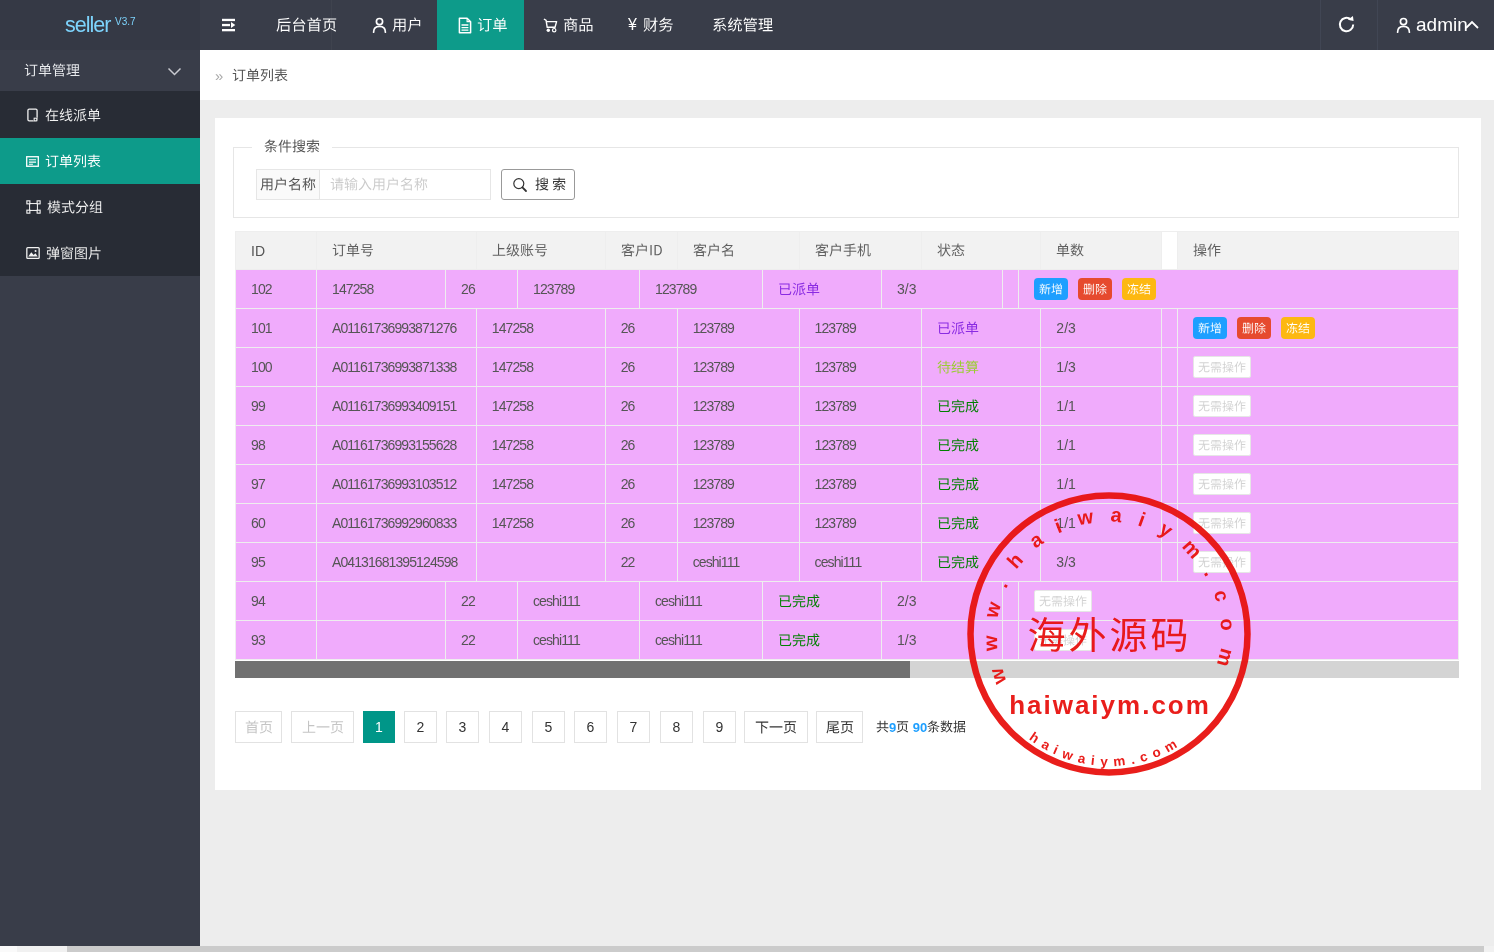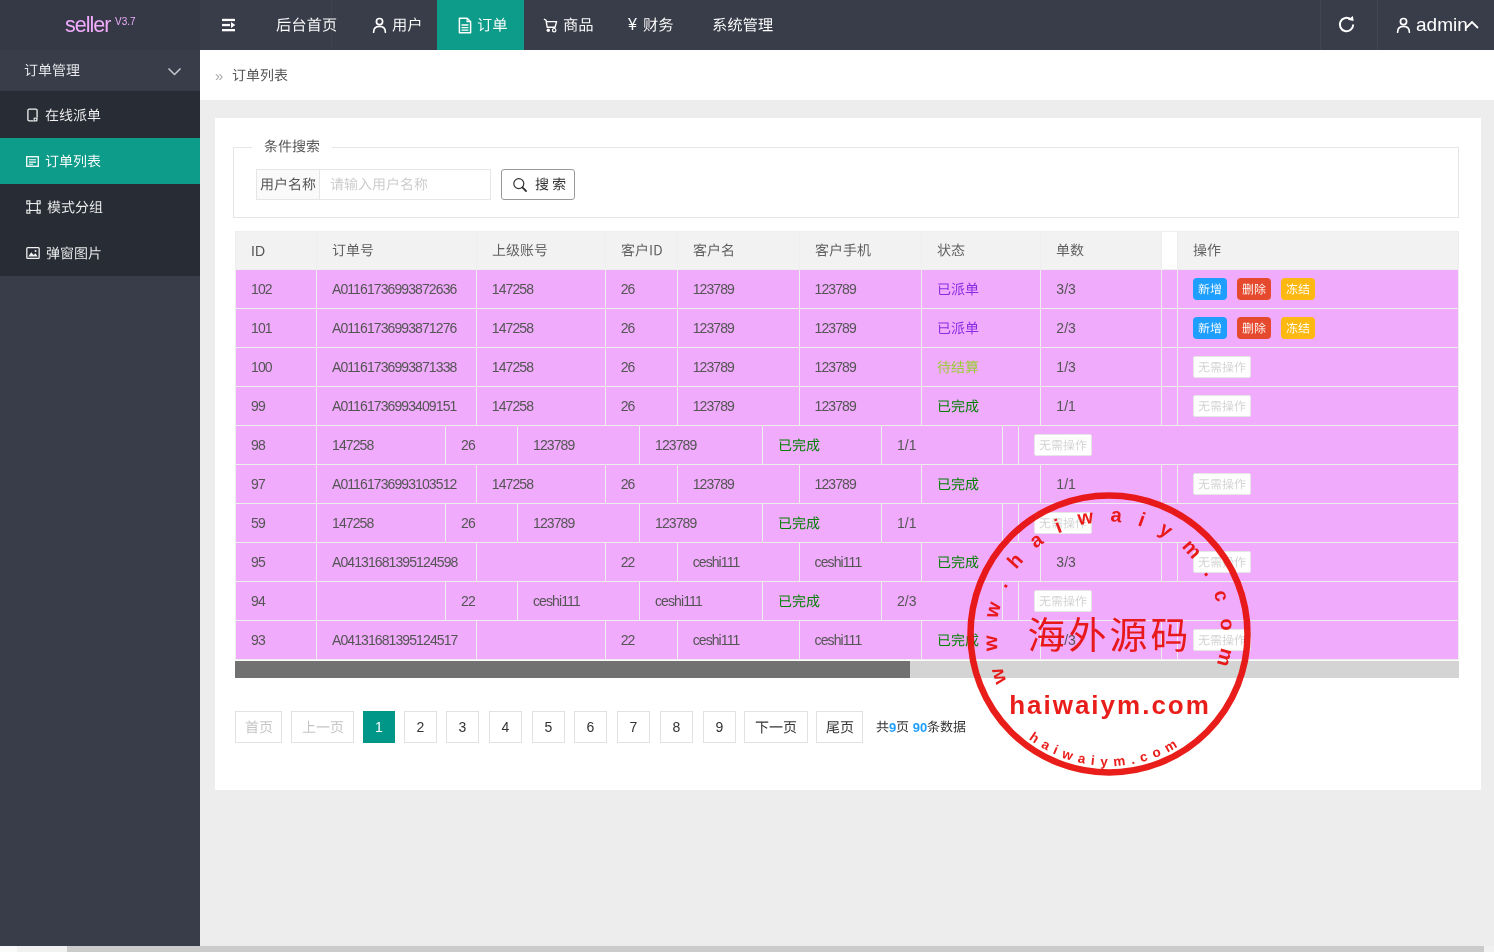--- a/index.html
+++ b/index.html
@@ -1,21 +1,21 @@
 <!DOCTYPE html>
 <html><head>
 <meta charset="utf-8">
 <style>
 *{margin:0;padding:0;box-sizing:border-box}
 html,body{width:1494px;height:952px;overflow:hidden}
 body{font-family:"Liberation Sans",sans-serif;background:#ededed;position:relative}
 .abs{position:absolute}
 svg.cjk{display:inline-block}
 #header{position:absolute;left:0;top:0;width:1494px;height:50px;background:#393d49}
-#logo{position:absolute;left:0;top:0;width:200px;height:50px;background:#353945;color:#f0abfc}
+#logo{position:absolute;left:0;top:0;width:200px;height:50px;background:#353945;color:#7dd3fc}
 #logo .t{position:absolute;left:65px;top:13px;font-size:21.5px;letter-spacing:-1px}
 #logo .v{position:absolute;left:115px;top:16px;font-size:10px}
 .navitem{position:absolute;top:0;height:50px;display:flex;align-items:center;color:#fff}
 .navitem svg{margin-right:4.5px}
 #nav-active{position:absolute;left:437px;top:0;width:87px;height:50px;background:#0d9b8a}
 .navdiv{position:absolute;top:0;width:1px;height:50px;background:#414654}
 #side{position:absolute;left:0;top:50px;width:200px;height:896px;background:#393d49}
 #side .top{position:absolute;left:0;top:0;width:200px;height:41px;display:flex;align-items:center;padding-left:24px}
 #submenu{position:absolute;left:0;top:41px;width:200px;height:185px;background:#282c35}
 .sitem{position:absolute;left:0;width:200px;height:46px;display:flex;align-items:center;padding-left:26px}
@@ -262,21 +262,20 @@
       </div>
       <div class="td gap"></div>
       <div class="td c9">
         <svg class="cjk" width="28.0" height="14.7" viewBox="0 -12.32 28.0 14.7">
           <path d="M7.38 -10.39H10.61V-8.92H7.38ZM6.45 -11.19V-8.12H11.58V-11.19ZM5.88 -6.72H7.73V-5.12H5.88ZM10.22 -6.72H12.12V-5.12H10.22ZM2.23 -11.76V-8.93H0.64V-7.95H2.23V-4.89C1.58 -4.66 0.99 -4.47 0.52 -4.31L0.78 -3.3L2.23 -3.85V-0.11C2.23 0.06 2.18 0.1 2.03 0.1C1.9 0.1 1.48 0.11 1.01 0.1C1.15 0.36 1.27 0.8 1.32 1.04C2.03 1.04 2.49 1.01 2.8 0.85C3.11 0.69 3.22 0.42 3.22 -0.11V-4.23L4.61 -4.76L4.44 -5.7L3.22 -5.25V-7.95H4.52V-8.93H3.22V-11.76ZM8.48 -4.34V-3.28H4.79V-2.39H7.83C6.86 -1.36 5.33 -0.46 3.88 -0.01C4.09 0.18 4.4 0.56 4.54 0.81C5.96 0.29 7.46 -0.67 8.48 -1.82V1.13H9.48V-1.89C10.36 -0.83 11.66 0.17 12.85 0.69C13.02 0.43 13.31 0.07 13.54 -0.13C12.31 -0.56 10.96 -1.44 10.11 -2.39H13.31V-3.28H9.48V-4.34H13.01V-7.49H9.38V-4.34H8.58V-7.49H5.05V-4.34Z M21.36 -11.59C20.66 -9.53 19.53 -7.5 18.27 -6.19C18.51 -6.02 18.91 -5.66 19.08 -5.47C19.8 -6.26 20.48 -7.28 21.08 -8.41H22.05V1.11H23.11V-2.3H27.33V-3.29H23.11V-5.42H27.15V-6.38H23.11V-8.41H27.47V-9.42H21.59C21.88 -10.04 22.15 -10.68 22.37 -11.33ZM17.99 -11.7C17.21 -9.58 15.89 -7.48 14.5 -6.12C14.7 -5.88 15.01 -5.31 15.12 -5.07C15.6 -5.56 16.06 -6.12 16.51 -6.73V1.09H17.56V-8.39C18.1 -9.34 18.61 -10.37 19 -11.4Z" fill="#606060"></path>
         </svg>
       </div>
     </div>
 <div class="trow">
       <div class="td c0 lat">102</div>
-      <div class="td c1 lat">A01161736993872636</div>
       <div class="td c2 lat">147258</div>
       <div class="td c3 lat">26</div>
       <div class="td c4 lat">123789</div>
       <div class="td c5 lat">123789</div>
       <div class="td c6">
         <svg class="cjk" width="42.0" height="14.7" viewBox="0 -12.32 42.0 14.7">
           <path d="M1.3 -10.89V-9.84H10.46V-6.16H3.11V-8.47H2.04V-1.43C2.04 0.31 2.76 0.73 5.03 0.73C5.56 0.73 9.73 0.73 10.29 0.73C12.6 0.73 13.06 -0.04 13.33 -2.62C13.02 -2.67 12.54 -2.86 12.26 -3.05C12.07 -0.8 11.83 -0.31 10.3 -0.31C9.35 -0.31 5.71 -0.31 4.97 -0.31C3.43 -0.31 3.11 -0.52 3.11 -1.41V-5.12H10.46V-4.42H11.55V-10.89Z M15.25 -10.81C16.07 -10.37 17.14 -9.7 17.67 -9.23L18.24 -10.08C17.7 -10.54 16.62 -11.17 15.79 -11.58ZM14.53 -7C15.34 -6.62 16.39 -6.01 16.91 -5.56L17.46 -6.43C16.93 -6.86 15.86 -7.45 15.06 -7.78ZM14.87 0.14 15.68 0.85C16.39 -0.43 17.22 -2.16 17.85 -3.63L17.14 -4.33C16.45 -2.74 15.51 -0.92 14.87 0.14ZM21.38 0.98C21.62 0.76 22.01 0.56 24.71 -0.62C24.64 -0.81 24.54 -1.2 24.51 -1.47L22.4 -0.62V-7.29L23.41 -7.48C23.9 -3.79 24.82 -0.66 26.82 0.91C26.99 0.63 27.33 0.22 27.58 0.01C26.49 -0.74 25.72 -2.06 25.16 -3.67C25.86 -4.16 26.68 -4.83 27.41 -5.45L26.67 -6.19C26.22 -5.68 25.52 -5.04 24.91 -4.52C24.63 -5.5 24.43 -6.55 24.28 -7.66C25.07 -7.84 25.83 -8.05 26.45 -8.3L25.61 -9.11C24.65 -8.68 22.93 -8.29 21.46 -8.04V-0.8C21.46 -0.25 21.17 -0.03 20.96 0.08C21.11 0.31 21.31 0.74 21.38 0.98ZM19.14 -10.32V-6.8C19.14 -4.61 19 -1.53 17.5 0.67C17.74 0.77 18.17 1.02 18.34 1.19C19.88 -1.09 20.1 -4.48 20.1 -6.8V-9.53C22.4 -9.83 24.95 -10.29 26.7 -10.88L25.84 -11.73C24.29 -11.16 21.5 -10.64 19.14 -10.32Z M31.09 -6.12H34.43V-4.61H31.09ZM35.5 -6.12H38.99V-4.61H35.5ZM31.09 -8.44H34.43V-6.96H31.09ZM35.5 -8.44H38.99V-6.96H35.5ZM37.93 -11.7C37.6 -10.99 37.03 -10.01 36.53 -9.34H33.12L33.7 -9.62C33.42 -10.21 32.76 -11.07 32.19 -11.7L31.3 -11.28C31.81 -10.7 32.35 -9.9 32.66 -9.34H30.07V-3.71H34.43V-2.38H28.76V-1.4H34.43V1.11H35.5V-1.4H41.29V-2.38H35.5V-3.71H40.05V-9.34H37.7C38.15 -9.93 38.64 -10.65 39.06 -11.33Z" fill="#8a2be2"></path>
         </svg>
       </div>
       <div class="td c7">3/3</div>
@@ -370,20 +369,21 @@
       <div class="td c9">
         <span class="b-dis">
           <svg class="cjk" width="48.0" height="12.6" viewBox="0 -10.56 48.0 12.6">
             <path d="M1.37 -9.28V-8.39H5.35C5.32 -7.54 5.28 -6.62 5.14 -5.72H0.62V-4.85H4.97C4.48 -2.78 3.31 -0.85 0.47 0.23C0.7 0.41 0.96 0.73 1.08 0.96C4.18 -0.28 5.38 -2.5 5.88 -4.85H6.13V-0.72C6.13 0.37 6.47 0.68 7.72 0.68C7.97 0.68 9.68 0.68 9.96 0.68C11.11 0.68 11.4 0.18 11.52 -1.74C11.26 -1.8 10.86 -1.96 10.64 -2.12C10.58 -0.48 10.49 -0.2 9.9 -0.2C9.53 -0.2 8.09 -0.2 7.8 -0.2C7.19 -0.2 7.07 -0.29 7.07 -0.72V-4.85H11.41V-5.72H6.04C6.17 -6.62 6.23 -7.52 6.25 -8.39H10.73V-9.28Z M14.33 -6.85V-6.25H16.91V-6.85ZM14.06 -5.59V-4.99H16.92V-5.59ZM19.02 -5.59V-4.98H21.96V-5.59ZM19.02 -6.85V-6.25H21.67V-6.85ZM12.91 -8.17V-5.88H13.73V-7.51H17.53V-4.67H18.4V-7.51H22.26V-5.88H23.1V-8.17H18.4V-8.88H22.38V-9.6H13.61V-8.88H17.53V-8.17ZM13.72 -2.69V0.94H14.57V-1.94H16.34V0.86H17.17V-1.94H19.01V0.86H19.84V-1.94H21.71V0.05C21.71 0.17 21.68 0.2 21.54 0.2C21.42 0.22 21.01 0.22 20.52 0.2C20.63 0.42 20.76 0.73 20.81 0.96C21.46 0.96 21.91 0.96 22.21 0.82C22.51 0.7 22.58 0.48 22.58 0.06V-2.69H18.05L18.37 -3.54H23.26V-4.27H12.78V-3.54H17.44C17.36 -3.26 17.28 -2.96 17.18 -2.69Z M30.32 -8.9H33.1V-7.64H30.32ZM29.53 -9.59V-6.96H33.92V-9.59ZM29.04 -5.76H30.62V-4.39H29.04ZM32.76 -5.76H34.39V-4.39H32.76ZM25.91 -10.08V-7.66H24.55V-6.82H25.91V-4.19C25.36 -4 24.85 -3.83 24.44 -3.7L24.67 -2.83L25.91 -3.3V-0.1C25.91 0.05 25.87 0.08 25.74 0.08C25.63 0.08 25.27 0.1 24.86 0.08C24.98 0.31 25.09 0.68 25.13 0.89C25.74 0.89 26.14 0.86 26.4 0.73C26.66 0.59 26.76 0.36 26.76 -0.1V-3.62L27.95 -4.08L27.8 -4.88L26.76 -4.5V-6.82H27.88V-7.66H26.76V-10.08ZM31.27 -3.72V-2.81H28.1V-2.05H30.71C29.88 -1.16 28.57 -0.4 27.32 -0.01C27.5 0.16 27.77 0.48 27.89 0.7C29.11 0.25 30.4 -0.58 31.27 -1.56V0.97H32.12V-1.62C32.88 -0.71 34 0.14 35.02 0.59C35.16 0.37 35.41 0.06 35.6 -0.11C34.55 -0.48 33.4 -1.24 32.66 -2.05H35.41V-2.81H32.12V-3.72H35.15V-6.42H32.04V-3.72H31.36V-6.42H28.33V-3.72Z M42.31 -9.94C41.71 -8.17 40.74 -6.43 39.66 -5.3C39.86 -5.16 40.21 -4.85 40.36 -4.69C40.97 -5.36 41.56 -6.24 42.07 -7.21H42.9V0.95H43.81V-1.97H47.42V-2.82H43.81V-4.64H47.27V-5.47H43.81V-7.21H47.54V-8.08H42.5C42.76 -8.6 42.98 -9.16 43.18 -9.71ZM39.42 -10.03C38.75 -8.21 37.62 -6.41 36.43 -5.24C36.6 -5.04 36.86 -4.55 36.96 -4.34C37.37 -4.76 37.76 -5.24 38.15 -5.77V0.94H39.05V-7.19C39.52 -8 39.95 -8.89 40.28 -9.77Z" fill="#d2d2d2"></path>
           </svg>
         </span>
       </div>
     </div>
 <div class="trow">
       <div class="td c0 lat">98</div>
+      <div class="td c1 lat">A01161736993155628</div>
       <div class="td c2 lat">147258</div>
       <div class="td c3 lat">26</div>
       <div class="td c4 lat">123789</div>
       <div class="td c5 lat">123789</div>
       <div class="td c6">
         <svg class="cjk" width="42.0" height="14.7" viewBox="0 -12.32 42.0 14.7">
           <path d="M1.3 -10.89V-9.84H10.46V-6.16H3.11V-8.47H2.04V-1.43C2.04 0.31 2.76 0.73 5.03 0.73C5.56 0.73 9.73 0.73 10.29 0.73C12.6 0.73 13.06 -0.04 13.33 -2.62C13.02 -2.67 12.54 -2.86 12.26 -3.05C12.07 -0.8 11.83 -0.31 10.3 -0.31C9.35 -0.31 5.71 -0.31 4.97 -0.31C3.43 -0.31 3.11 -0.52 3.11 -1.41V-5.12H10.46V-4.42H11.55V-10.89Z M17.18 -7.64V-6.68H24.79V-7.64ZM14.78 -5.04V-4.06H18.55C18.38 -1.57 17.81 -0.35 14.62 0.27C14.81 0.48 15.09 0.87 15.18 1.13C18.68 0.39 19.42 -1.13 19.63 -4.06H22.09V-0.55C22.09 0.57 22.41 0.9 23.72 0.9C23.98 0.9 25.58 0.9 25.86 0.9C26.98 0.9 27.27 0.41 27.4 -1.51C27.12 -1.6 26.67 -1.76 26.43 -1.93C26.39 -0.32 26.31 -0.07 25.77 -0.07C25.41 -0.07 24.09 -0.07 23.81 -0.07C23.24 -0.07 23.14 -0.14 23.14 -0.55V-4.06H27.2V-5.04ZM19.89 -11.58C20.15 -11.14 20.41 -10.61 20.59 -10.15H15.15V-7.04H16.2V-9.14H25.73V-7.04H26.82V-10.15H21.84C21.64 -10.67 21.28 -11.37 20.94 -11.89Z M35.62 -11.75C35.62 -10.95 35.64 -10.15 35.69 -9.38H29.79V-5.45C29.79 -3.63 29.67 -1.2 28.5 0.52C28.76 0.64 29.2 1.01 29.39 1.22C30.67 -0.63 30.88 -3.46 30.88 -5.43V-5.53H33.45C33.39 -3.12 33.32 -2.23 33.14 -2.02C33.03 -1.89 32.9 -1.86 32.69 -1.86C32.45 -1.86 31.85 -1.86 31.21 -1.93C31.37 -1.67 31.49 -1.25 31.5 -0.95C32.19 -0.91 32.83 -0.91 33.19 -0.94C33.57 -0.98 33.81 -1.08 34.03 -1.34C34.33 -1.72 34.4 -2.91 34.47 -6.06C34.47 -6.2 34.48 -6.51 34.48 -6.51H30.88V-8.36H35.76C35.92 -6.09 36.26 -4.02 36.79 -2.41C35.87 -1.34 34.79 -0.48 33.54 0.18C33.77 0.39 34.15 0.83 34.31 1.05C35.39 0.41 36.36 -0.36 37.21 -1.29C37.86 0.15 38.7 1.02 39.77 1.02C40.85 1.02 41.24 0.32 41.43 -2.07C41.15 -2.17 40.75 -2.41 40.52 -2.65C40.43 -0.78 40.26 -0.06 39.86 -0.06C39.14 -0.06 38.51 -0.85 38 -2.23C39.03 -3.57 39.86 -5.17 40.46 -7L39.41 -7.27C38.96 -5.85 38.36 -4.58 37.6 -3.46C37.24 -4.82 36.97 -6.48 36.82 -8.36H41.31V-9.38H36.76C36.72 -10.15 36.71 -10.93 36.71 -11.75ZM37.39 -11.06C38.29 -10.6 39.37 -9.88 39.9 -9.38L40.56 -10.11C40.01 -10.58 38.91 -11.27 38.02 -11.7Z" fill="#008000"></path>
         </svg>
       </div>
       <div class="td c7">1/1</div>
@@ -412,21 +412,22 @@
       <div class="td gap"></div>
       <div class="td c9">
         <span class="b-dis">
           <svg class="cjk" width="48.0" height="12.6" viewBox="0 -10.56 48.0 12.6">
             <path d="M1.37 -9.28V-8.39H5.35C5.32 -7.54 5.28 -6.62 5.14 -5.72H0.62V-4.85H4.97C4.48 -2.78 3.31 -0.85 0.47 0.23C0.7 0.41 0.96 0.73 1.08 0.96C4.18 -0.28 5.38 -2.5 5.88 -4.85H6.13V-0.72C6.13 0.37 6.47 0.68 7.72 0.68C7.97 0.68 9.68 0.68 9.96 0.68C11.11 0.68 11.4 0.18 11.52 -1.74C11.26 -1.8 10.86 -1.96 10.64 -2.12C10.58 -0.48 10.49 -0.2 9.9 -0.2C9.53 -0.2 8.09 -0.2 7.8 -0.2C7.19 -0.2 7.07 -0.29 7.07 -0.72V-4.85H11.41V-5.72H6.04C6.17 -6.62 6.23 -7.52 6.25 -8.39H10.73V-9.28Z M14.33 -6.85V-6.25H16.91V-6.85ZM14.06 -5.59V-4.99H16.92V-5.59ZM19.02 -5.59V-4.98H21.96V-5.59ZM19.02 -6.85V-6.25H21.67V-6.85ZM12.91 -8.17V-5.88H13.73V-7.51H17.53V-4.67H18.4V-7.51H22.26V-5.88H23.1V-8.17H18.4V-8.88H22.38V-9.6H13.61V-8.88H17.53V-8.17ZM13.72 -2.69V0.94H14.57V-1.94H16.34V0.86H17.17V-1.94H19.01V0.86H19.84V-1.94H21.71V0.05C21.71 0.17 21.68 0.2 21.54 0.2C21.42 0.22 21.01 0.22 20.52 0.2C20.63 0.42 20.76 0.73 20.81 0.96C21.46 0.96 21.91 0.96 22.21 0.82C22.51 0.7 22.58 0.48 22.58 0.06V-2.69H18.05L18.37 -3.54H23.26V-4.27H12.78V-3.54H17.44C17.36 -3.26 17.28 -2.96 17.18 -2.69Z M30.32 -8.9H33.1V-7.64H30.32ZM29.53 -9.59V-6.96H33.92V-9.59ZM29.04 -5.76H30.62V-4.39H29.04ZM32.76 -5.76H34.39V-4.39H32.76ZM25.91 -10.08V-7.66H24.55V-6.82H25.91V-4.19C25.36 -4 24.85 -3.83 24.44 -3.7L24.67 -2.83L25.91 -3.3V-0.1C25.91 0.05 25.87 0.08 25.74 0.08C25.63 0.08 25.27 0.1 24.86 0.08C24.98 0.31 25.09 0.68 25.13 0.89C25.74 0.89 26.14 0.86 26.4 0.73C26.66 0.59 26.76 0.36 26.76 -0.1V-3.62L27.95 -4.08L27.8 -4.88L26.76 -4.5V-6.82H27.88V-7.66H26.76V-10.08ZM31.27 -3.72V-2.81H28.1V-2.05H30.71C29.88 -1.16 28.57 -0.4 27.32 -0.01C27.5 0.16 27.77 0.48 27.89 0.7C29.11 0.25 30.4 -0.58 31.27 -1.56V0.97H32.12V-1.62C32.88 -0.71 34 0.14 35.02 0.59C35.16 0.37 35.41 0.06 35.6 -0.11C34.55 -0.48 33.4 -1.24 32.66 -2.05H35.41V-2.81H32.12V-3.72H35.15V-6.42H32.04V-3.72H31.36V-6.42H28.33V-3.72Z M42.31 -9.94C41.71 -8.17 40.74 -6.43 39.66 -5.3C39.86 -5.16 40.21 -4.85 40.36 -4.69C40.97 -5.36 41.56 -6.24 42.07 -7.21H42.9V0.95H43.81V-1.97H47.42V-2.82H43.81V-4.64H47.27V-5.47H43.81V-7.21H47.54V-8.08H42.5C42.76 -8.6 42.98 -9.16 43.18 -9.71ZM39.42 -10.03C38.75 -8.21 37.62 -6.41 36.43 -5.24C36.6 -5.04 36.86 -4.55 36.96 -4.34C37.37 -4.76 37.76 -5.24 38.15 -5.77V0.94H39.05V-7.19C39.52 -8 39.95 -8.89 40.28 -9.77Z" fill="#d2d2d2"></path>
           </svg>
         </span>
       </div>
     </div>
 <div class="trow">
-      <div class="td c0 lat">59</div>
+      <div class="td c0 lat">60</div>
+      <div class="td c1 lat">A01161736992960833</div>
       <div class="td c2 lat">147258</div>
       <div class="td c3 lat">26</div>
       <div class="td c4 lat">123789</div>
       <div class="td c5 lat">123789</div>
       <div class="td c6">
         <svg class="cjk" width="42.0" height="14.7" viewBox="0 -12.32 42.0 14.7">
           <path d="M1.3 -10.89V-9.84H10.46V-6.16H3.11V-8.47H2.04V-1.43C2.04 0.31 2.76 0.73 5.03 0.73C5.56 0.73 9.73 0.73 10.29 0.73C12.6 0.73 13.06 -0.04 13.33 -2.62C13.02 -2.67 12.54 -2.86 12.26 -3.05C12.07 -0.8 11.83 -0.31 10.3 -0.31C9.35 -0.31 5.71 -0.31 4.97 -0.31C3.43 -0.31 3.11 -0.52 3.11 -1.41V-5.12H10.46V-4.42H11.55V-10.89Z M17.18 -7.64V-6.68H24.79V-7.64ZM14.78 -5.04V-4.06H18.55C18.38 -1.57 17.81 -0.35 14.62 0.27C14.81 0.48 15.09 0.87 15.18 1.13C18.68 0.39 19.42 -1.13 19.63 -4.06H22.09V-0.55C22.09 0.57 22.41 0.9 23.72 0.9C23.98 0.9 25.58 0.9 25.86 0.9C26.98 0.9 27.27 0.41 27.4 -1.51C27.12 -1.6 26.67 -1.76 26.43 -1.93C26.39 -0.32 26.31 -0.07 25.77 -0.07C25.41 -0.07 24.09 -0.07 23.81 -0.07C23.24 -0.07 23.14 -0.14 23.14 -0.55V-4.06H27.2V-5.04ZM19.89 -11.58C20.15 -11.14 20.41 -10.61 20.59 -10.15H15.15V-7.04H16.2V-9.14H25.73V-7.04H26.82V-10.15H21.84C21.64 -10.67 21.28 -11.37 20.94 -11.89Z M35.62 -11.75C35.62 -10.95 35.64 -10.15 35.69 -9.38H29.79V-5.45C29.79 -3.63 29.67 -1.2 28.5 0.52C28.76 0.64 29.2 1.01 29.39 1.22C30.67 -0.63 30.88 -3.46 30.88 -5.43V-5.53H33.45C33.39 -3.12 33.32 -2.23 33.14 -2.02C33.03 -1.89 32.9 -1.86 32.69 -1.86C32.45 -1.86 31.85 -1.86 31.21 -1.93C31.37 -1.67 31.49 -1.25 31.5 -0.95C32.19 -0.91 32.83 -0.91 33.19 -0.94C33.57 -0.98 33.81 -1.08 34.03 -1.34C34.33 -1.72 34.4 -2.91 34.47 -6.06C34.47 -6.2 34.48 -6.51 34.48 -6.51H30.88V-8.36H35.76C35.92 -6.09 36.26 -4.02 36.79 -2.41C35.87 -1.34 34.79 -0.48 33.54 0.18C33.77 0.39 34.15 0.83 34.31 1.05C35.39 0.41 36.36 -0.36 37.21 -1.29C37.86 0.15 38.7 1.02 39.77 1.02C40.85 1.02 41.24 0.32 41.43 -2.07C41.15 -2.17 40.75 -2.41 40.52 -2.65C40.43 -0.78 40.26 -0.06 39.86 -0.06C39.14 -0.06 38.51 -0.85 38 -2.23C39.03 -3.57 39.86 -5.17 40.46 -7L39.41 -7.27C38.96 -5.85 38.36 -4.58 37.6 -3.46C37.24 -4.82 36.97 -6.48 36.82 -8.36H41.31V-9.38H36.76C36.72 -10.15 36.71 -10.93 36.71 -11.75ZM37.39 -11.06C38.29 -10.6 39.37 -9.88 39.9 -9.38L40.56 -10.11C40.01 -10.58 38.91 -11.27 38.02 -11.7Z" fill="#008000"></path>
         </svg>
       </div>
       <div class="td c7">1/1</div>
@@ -477,21 +478,20 @@
       <div class="td c9">
         <span class="b-dis">
           <svg class="cjk" width="48.0" height="12.6" viewBox="0 -10.56 48.0 12.6">
             <path d="M1.37 -9.28V-8.39H5.35C5.32 -7.54 5.28 -6.62 5.14 -5.72H0.62V-4.85H4.97C4.48 -2.78 3.31 -0.85 0.47 0.23C0.7 0.41 0.96 0.73 1.08 0.96C4.18 -0.28 5.38 -2.5 5.88 -4.85H6.13V-0.72C6.13 0.37 6.47 0.68 7.72 0.68C7.97 0.68 9.68 0.68 9.96 0.68C11.11 0.68 11.4 0.18 11.52 -1.74C11.26 -1.8 10.86 -1.96 10.64 -2.12C10.58 -0.48 10.49 -0.2 9.9 -0.2C9.53 -0.2 8.09 -0.2 7.8 -0.2C7.19 -0.2 7.07 -0.29 7.07 -0.72V-4.85H11.41V-5.72H6.04C6.17 -6.62 6.23 -7.52 6.25 -8.39H10.73V-9.28Z M14.33 -6.85V-6.25H16.91V-6.85ZM14.06 -5.59V-4.99H16.92V-5.59ZM19.02 -5.59V-4.98H21.96V-5.59ZM19.02 -6.85V-6.25H21.67V-6.85ZM12.91 -8.17V-5.88H13.73V-7.51H17.53V-4.67H18.4V-7.51H22.26V-5.88H23.1V-8.17H18.4V-8.88H22.38V-9.6H13.61V-8.88H17.53V-8.17ZM13.72 -2.69V0.94H14.57V-1.94H16.34V0.86H17.17V-1.94H19.01V0.86H19.84V-1.94H21.71V0.05C21.71 0.17 21.68 0.2 21.54 0.2C21.42 0.22 21.01 0.22 20.52 0.2C20.63 0.42 20.76 0.73 20.81 0.96C21.46 0.96 21.91 0.96 22.21 0.82C22.51 0.7 22.58 0.48 22.58 0.06V-2.69H18.05L18.37 -3.54H23.26V-4.27H12.78V-3.54H17.44C17.36 -3.26 17.28 -2.96 17.18 -2.69Z M30.32 -8.9H33.1V-7.64H30.32ZM29.53 -9.59V-6.96H33.92V-9.59ZM29.04 -5.76H30.62V-4.39H29.04ZM32.76 -5.76H34.39V-4.39H32.76ZM25.91 -10.08V-7.66H24.55V-6.82H25.91V-4.19C25.36 -4 24.85 -3.83 24.44 -3.7L24.67 -2.83L25.91 -3.3V-0.1C25.91 0.05 25.87 0.08 25.74 0.08C25.63 0.08 25.27 0.1 24.86 0.08C24.98 0.31 25.09 0.68 25.13 0.89C25.74 0.89 26.14 0.86 26.4 0.73C26.66 0.59 26.76 0.36 26.76 -0.1V-3.62L27.95 -4.08L27.8 -4.88L26.76 -4.5V-6.82H27.88V-7.66H26.76V-10.08ZM31.27 -3.72V-2.81H28.1V-2.05H30.71C29.88 -1.16 28.57 -0.4 27.32 -0.01C27.5 0.16 27.77 0.48 27.89 0.7C29.11 0.25 30.4 -0.58 31.27 -1.56V0.97H32.12V-1.62C32.88 -0.71 34 0.14 35.02 0.59C35.16 0.37 35.41 0.06 35.6 -0.11C34.55 -0.48 33.4 -1.24 32.66 -2.05H35.41V-2.81H32.12V-3.72H35.15V-6.42H32.04V-3.72H31.36V-6.42H28.33V-3.72Z M42.31 -9.94C41.71 -8.17 40.74 -6.43 39.66 -5.3C39.86 -5.16 40.21 -4.85 40.36 -4.69C40.97 -5.36 41.56 -6.24 42.07 -7.21H42.9V0.95H43.81V-1.97H47.42V-2.82H43.81V-4.64H47.27V-5.47H43.81V-7.21H47.54V-8.08H42.5C42.76 -8.6 42.98 -9.16 43.18 -9.71ZM39.42 -10.03C38.75 -8.21 37.62 -6.41 36.43 -5.24C36.6 -5.04 36.86 -4.55 36.96 -4.34C37.37 -4.76 37.76 -5.24 38.15 -5.77V0.94H39.05V-7.19C39.52 -8 39.95 -8.89 40.28 -9.77Z" fill="#d2d2d2"></path>
           </svg>
         </span>
       </div>
     </div>
 <div class="trow">
       <div class="td c0 lat">93</div>
-      <div class="td c1 lat">A04131681395124517</div>
       <div class="td c2 lat"></div>
       <div class="td c3 lat">22</div>
       <div class="td c4 lat">ceshi111</div>
       <div class="td c5 lat">ceshi111</div>
       <div class="td c6">
         <svg class="cjk" width="42.0" height="14.7" viewBox="0 -12.32 42.0 14.7">
           <path d="M1.3 -10.89V-9.84H10.46V-6.16H3.11V-8.47H2.04V-1.43C2.04 0.31 2.76 0.73 5.03 0.73C5.56 0.73 9.73 0.73 10.29 0.73C12.6 0.73 13.06 -0.04 13.33 -2.62C13.02 -2.67 12.54 -2.86 12.26 -3.05C12.07 -0.8 11.83 -0.31 10.3 -0.31C9.35 -0.31 5.71 -0.31 4.97 -0.31C3.43 -0.31 3.11 -0.52 3.11 -1.41V-5.12H10.46V-4.42H11.55V-10.89Z M17.18 -7.64V-6.68H24.79V-7.64ZM14.78 -5.04V-4.06H18.55C18.38 -1.57 17.81 -0.35 14.62 0.27C14.81 0.48 15.09 0.87 15.18 1.13C18.68 0.39 19.42 -1.13 19.63 -4.06H22.09V-0.55C22.09 0.57 22.41 0.9 23.72 0.9C23.98 0.9 25.58 0.9 25.86 0.9C26.98 0.9 27.27 0.41 27.4 -1.51C27.12 -1.6 26.67 -1.76 26.43 -1.93C26.39 -0.32 26.31 -0.07 25.77 -0.07C25.41 -0.07 24.09 -0.07 23.81 -0.07C23.24 -0.07 23.14 -0.14 23.14 -0.55V-4.06H27.2V-5.04ZM19.89 -11.58C20.15 -11.14 20.41 -10.61 20.59 -10.15H15.15V-7.04H16.2V-9.14H25.73V-7.04H26.82V-10.15H21.84C21.64 -10.67 21.28 -11.37 20.94 -11.89Z M35.62 -11.75C35.62 -10.95 35.64 -10.15 35.69 -9.38H29.79V-5.45C29.79 -3.63 29.67 -1.2 28.5 0.52C28.76 0.64 29.2 1.01 29.39 1.22C30.67 -0.63 30.88 -3.46 30.88 -5.43V-5.53H33.45C33.39 -3.12 33.32 -2.23 33.14 -2.02C33.03 -1.89 32.9 -1.86 32.69 -1.86C32.45 -1.86 31.85 -1.86 31.21 -1.93C31.37 -1.67 31.49 -1.25 31.5 -0.95C32.19 -0.91 32.83 -0.91 33.19 -0.94C33.57 -0.98 33.81 -1.08 34.03 -1.34C34.33 -1.72 34.4 -2.91 34.47 -6.06C34.47 -6.2 34.48 -6.51 34.48 -6.51H30.88V-8.36H35.76C35.92 -6.09 36.26 -4.02 36.79 -2.41C35.87 -1.34 34.79 -0.48 33.54 0.18C33.77 0.39 34.15 0.83 34.31 1.05C35.39 0.41 36.36 -0.36 37.21 -1.29C37.86 0.15 38.7 1.02 39.77 1.02C40.85 1.02 41.24 0.32 41.43 -2.07C41.15 -2.17 40.75 -2.41 40.52 -2.65C40.43 -0.78 40.26 -0.06 39.86 -0.06C39.14 -0.06 38.51 -0.85 38 -2.23C39.03 -3.57 39.86 -5.17 40.46 -7L39.41 -7.27C38.96 -5.85 38.36 -4.58 37.6 -3.46C37.24 -4.82 36.97 -6.48 36.82 -8.36H41.31V-9.38H36.76C36.72 -10.15 36.71 -10.93 36.71 -11.75ZM37.39 -11.06C38.29 -10.6 39.37 -9.88 39.9 -9.38L40.56 -10.11C40.01 -10.58 38.91 -11.27 38.02 -11.7Z" fill="#008000"></path>
         </svg>
       </div>
       <div class="td c7">1/3</div>

